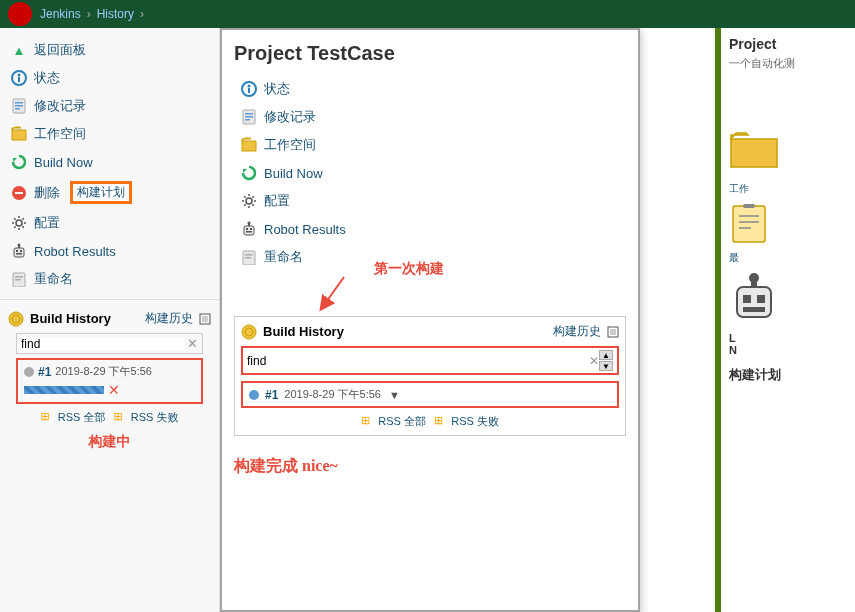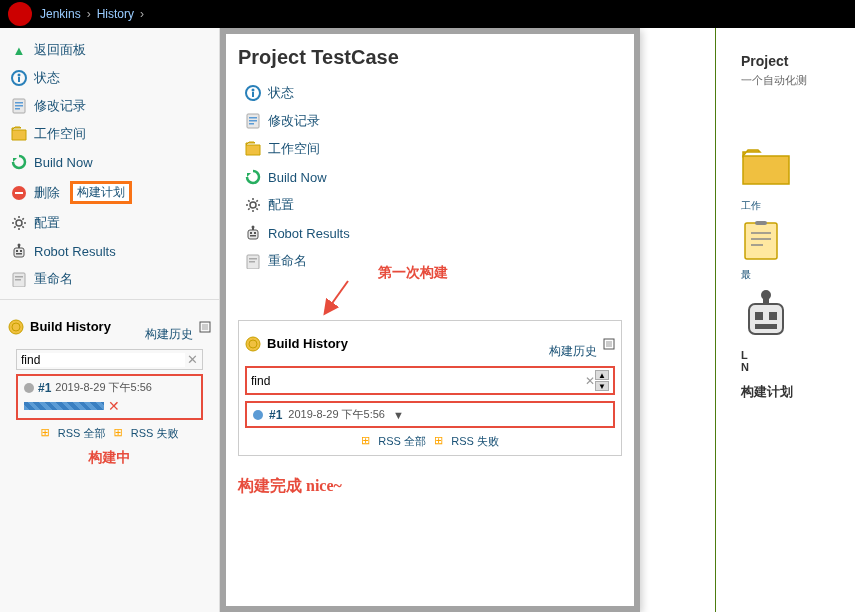--- a/index.html
+++ b/index.html
@@ -1,48 +1,48 @@
 <!DOCTYPE html>
 <html><head>
   <meta charset="utf-8">
   <style>
     * { box-sizing: border-box; margin: 0; padding: 0; }
     body { font-family: Arial, sans-serif; font-size: 13px; background: #fff; overflow: hidden; width: 855px; height: 612px; }
     
     
-    .topbar { background: #000000; height: 28px; display: flex; align-items: center; padding: 0 8px; }
+    .topbar { background: #14532d; height: 28px; display: flex; align-items: center; padding: 0 8px; }
     .topbar-logo { width: 24px; height: 24px; background: #c00; border-radius: 50%; margin-right: 8px; }
     .breadcrumb { display: flex; align-items: center; gap: 6px; color: #ccc; font-size: 12px; }
     .breadcrumb a { color: #9cf; text-decoration: none; }
     .breadcrumb span { color: #aaa; }
     
     
     .main { display: flex; height: calc(612px - 28px); }
     
     
     .sidebar { width: 220px; border-right: 1px solid #ddd; padding: 8px 0; background: #f8f8f8; flex-shrink: 0; }
     .sidebar-item { display: flex; align-items: center; gap: 6px; padding: 5px 10px; cursor: pointer; color: #1a5276; font-size: 13px; }
     .sidebar-item .icon { width: 18px; height: 18px; display: flex; align-items: center; justify-content: center; flex-shrink: 0; }
     
     
     .content { flex: 1; overflow: hidden; position: relative; }
     
     
-    .overlay-panel { position: absolute; left: 0; top: 0; width: 420px; background: #fff; border: 6px solid #a3a3a3; box-shadow: 2px 2px 8px rgba(0,0,0,0.2); z-index: 10; height: 100%; overflow-y: auto; padding: 12px; }
+    .overlay-panel { position: absolute; left: 0; top: 0; width: 420px; background: #fff; border: 2px solid #a3a3a3; box-shadow: 2px 2px 8px rgba(0,0,0,0.2); z-index: 10; height: 100%; overflow-y: auto; padding: 12px; }
     .panel-title { font-size: 20px; font-weight: bold; color: #333; margin-bottom: 10px; }
     .panel-item { display: flex; align-items: center; gap: 6px; padding: 5px 6px; cursor: pointer; color: #1a5276; font-size: 13px; }
     .panel-item .icon { width: 18px; height: 18px; display: flex; align-items: center; justify-content: center; flex-shrink: 0; }
     
     
-    .right-panel { position: absolute; right: 0; top: 0; width: 140px; background: #fff; border-left: 1px solid #4d7c0f; height: 100%; padding: 25px; overflow: hidden; }
+    .right-panel { position: absolute; right: 0; top: 0; width: 140px; background: #fff; border-left: 6px solid #4d7c0f; height: 100%; padding: 8px; overflow: hidden; }
     .right-panel-title { font-size: 14px; font-weight: bold; color: #333; margin-bottom: 4px; }
     .right-panel-subtitle { font-size: 11px; color: #666; }
     .bh-header { display: flex; align-items: center; gap: 6px; margin-bottom: 6px; }
     .bh-title { font-weight: bold; font-size: 13px; }
-    .bh-link { color: #1a5276; font-size: 12px; margin-left: auto; text-decoration: none; margin-top: 16px; }
+    .bh-link { color: #1a5276; font-size: 12px; margin-left: auto; text-decoration: none; }
     .bh-search { display: flex; align-items: center; border: 1px solid #ccc; padding: 2px 4px; margin-bottom: 6px; }
     .bh-search input { border: none; outline: none; font-size: 12px; flex: 1; }
     .bh-search .clear-x { color: #999; cursor: pointer; font-size: 12px; }
     .build-dot { width: 10px; height: 10px; border-radius: 50%; background: #aaa; }
     .build-bar { width: 80px; height: 8px; background: repeating-linear-gradient(45deg, #5b9bd5, #5b9bd5 4px, #3a7fc1 4px, #3a7fc1 8px); }
     
     .rss-links { display: flex; gap: 8px; justify-content: center; margin-top: 6px; font-size: 11px; color: #1a5276; }
     .rss-links span { cursor: pointer; }
     
     .status-building { color: #e74c3c; font-weight: bold; font-size: 14px; text-align: center; margin-top: 8px; }

